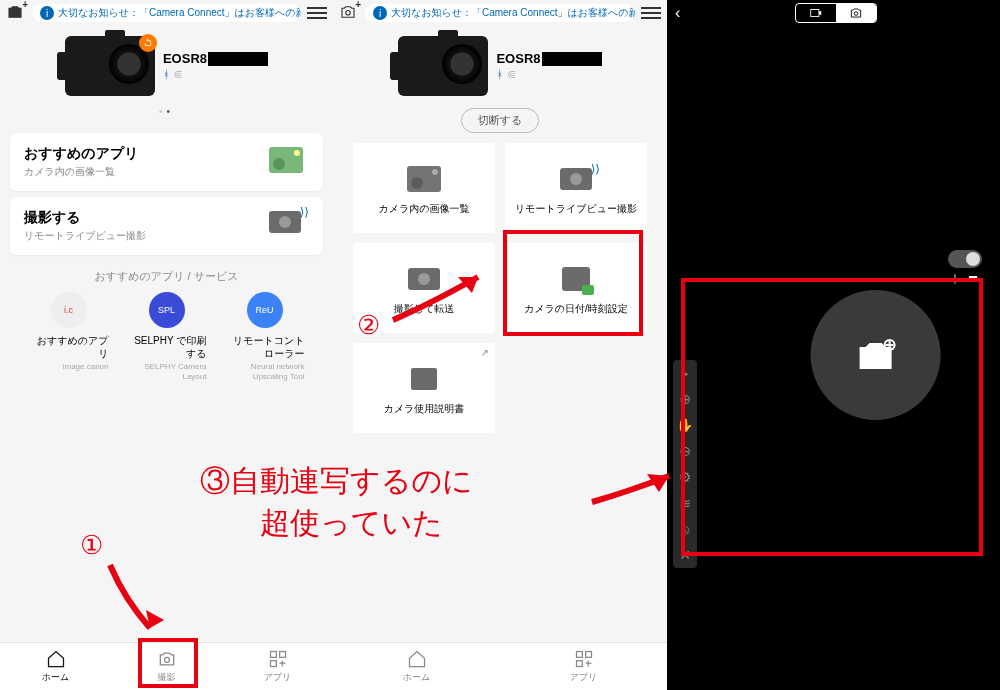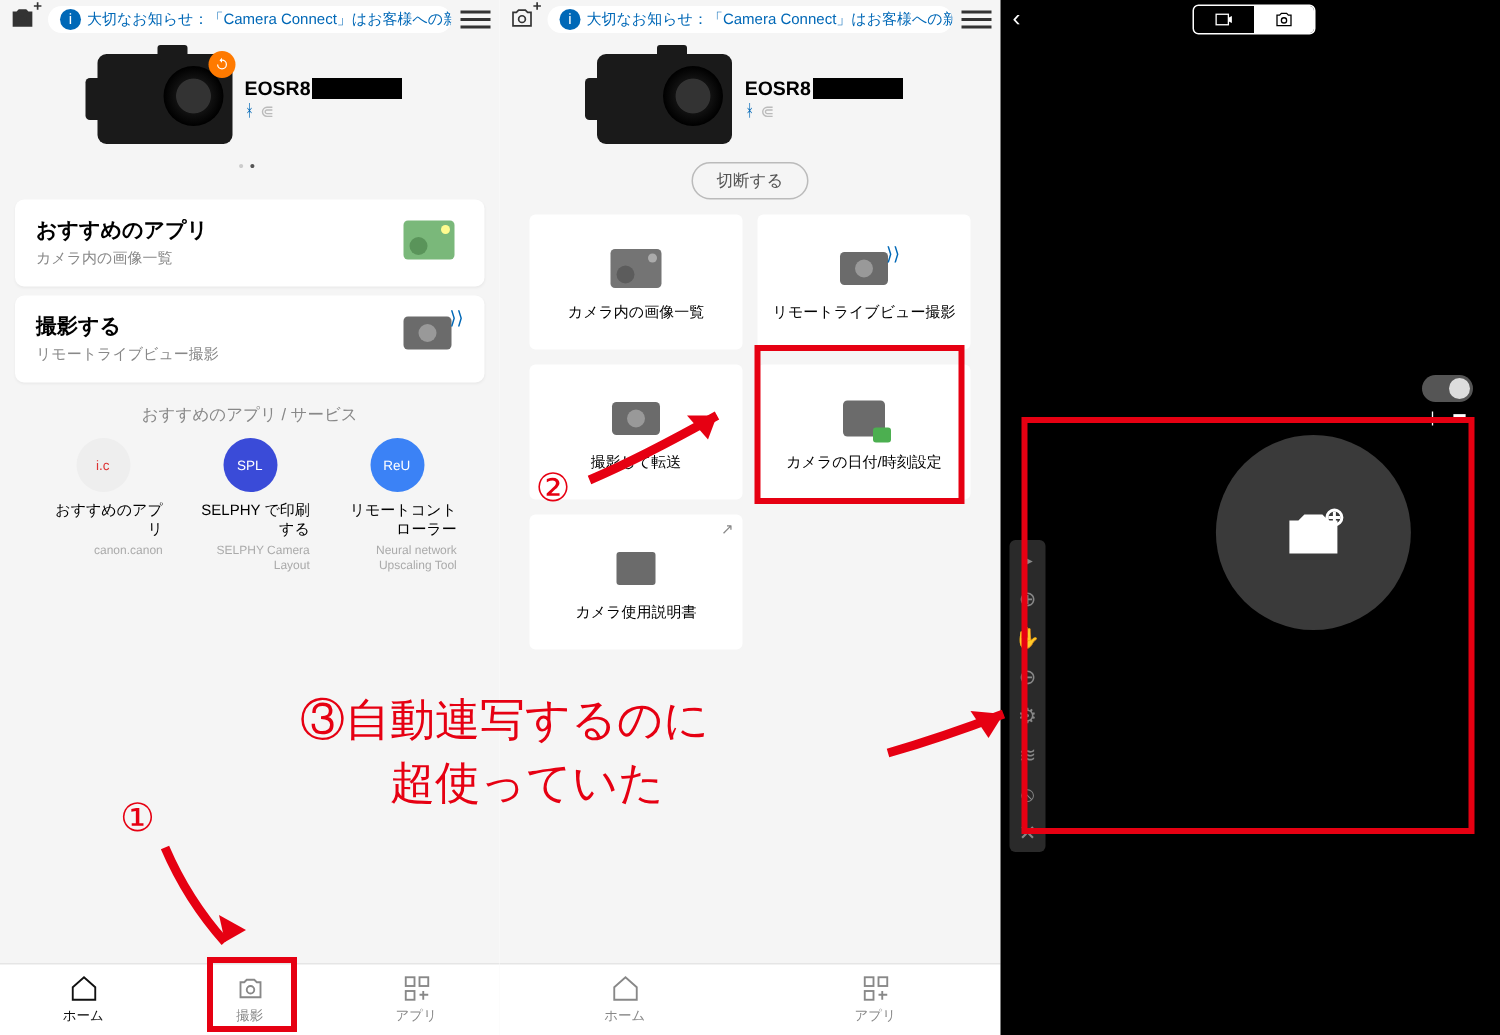--- a/index.html
+++ b/index.html
@@ -167,21 +167,21 @@
           <span class="wave">⟩⟩</span>
         </div>
       </div>
   </div>
 
   <div class="rec-title">おすすめのアプリ / サービス</div>
   <div class="rec-row">
     <div class="rec-item">
       <div class="rec-circle" style="color:#d33">i.c</div>
       <h4>おすすめのアプリ</h4>
-      <p>canon.canon</p>
+      <p>image.canon</p>
     </div>
     <div class="rec-item">
       <div class="rec-circle" style="background:#3a4bd8;color:#fff">SPL</div>
       <h4>SELPHY で印刷する</h4>
       <p>SELPHY Camera Layout</p>
     </div>
     <div class="rec-item">
       <div class="rec-circle" style="background:#3b82f6;color:#fff">ReU</div>
       <h4>リモートコントローラー</h4>
       <p>Neural network Upscaling Tool</p>

